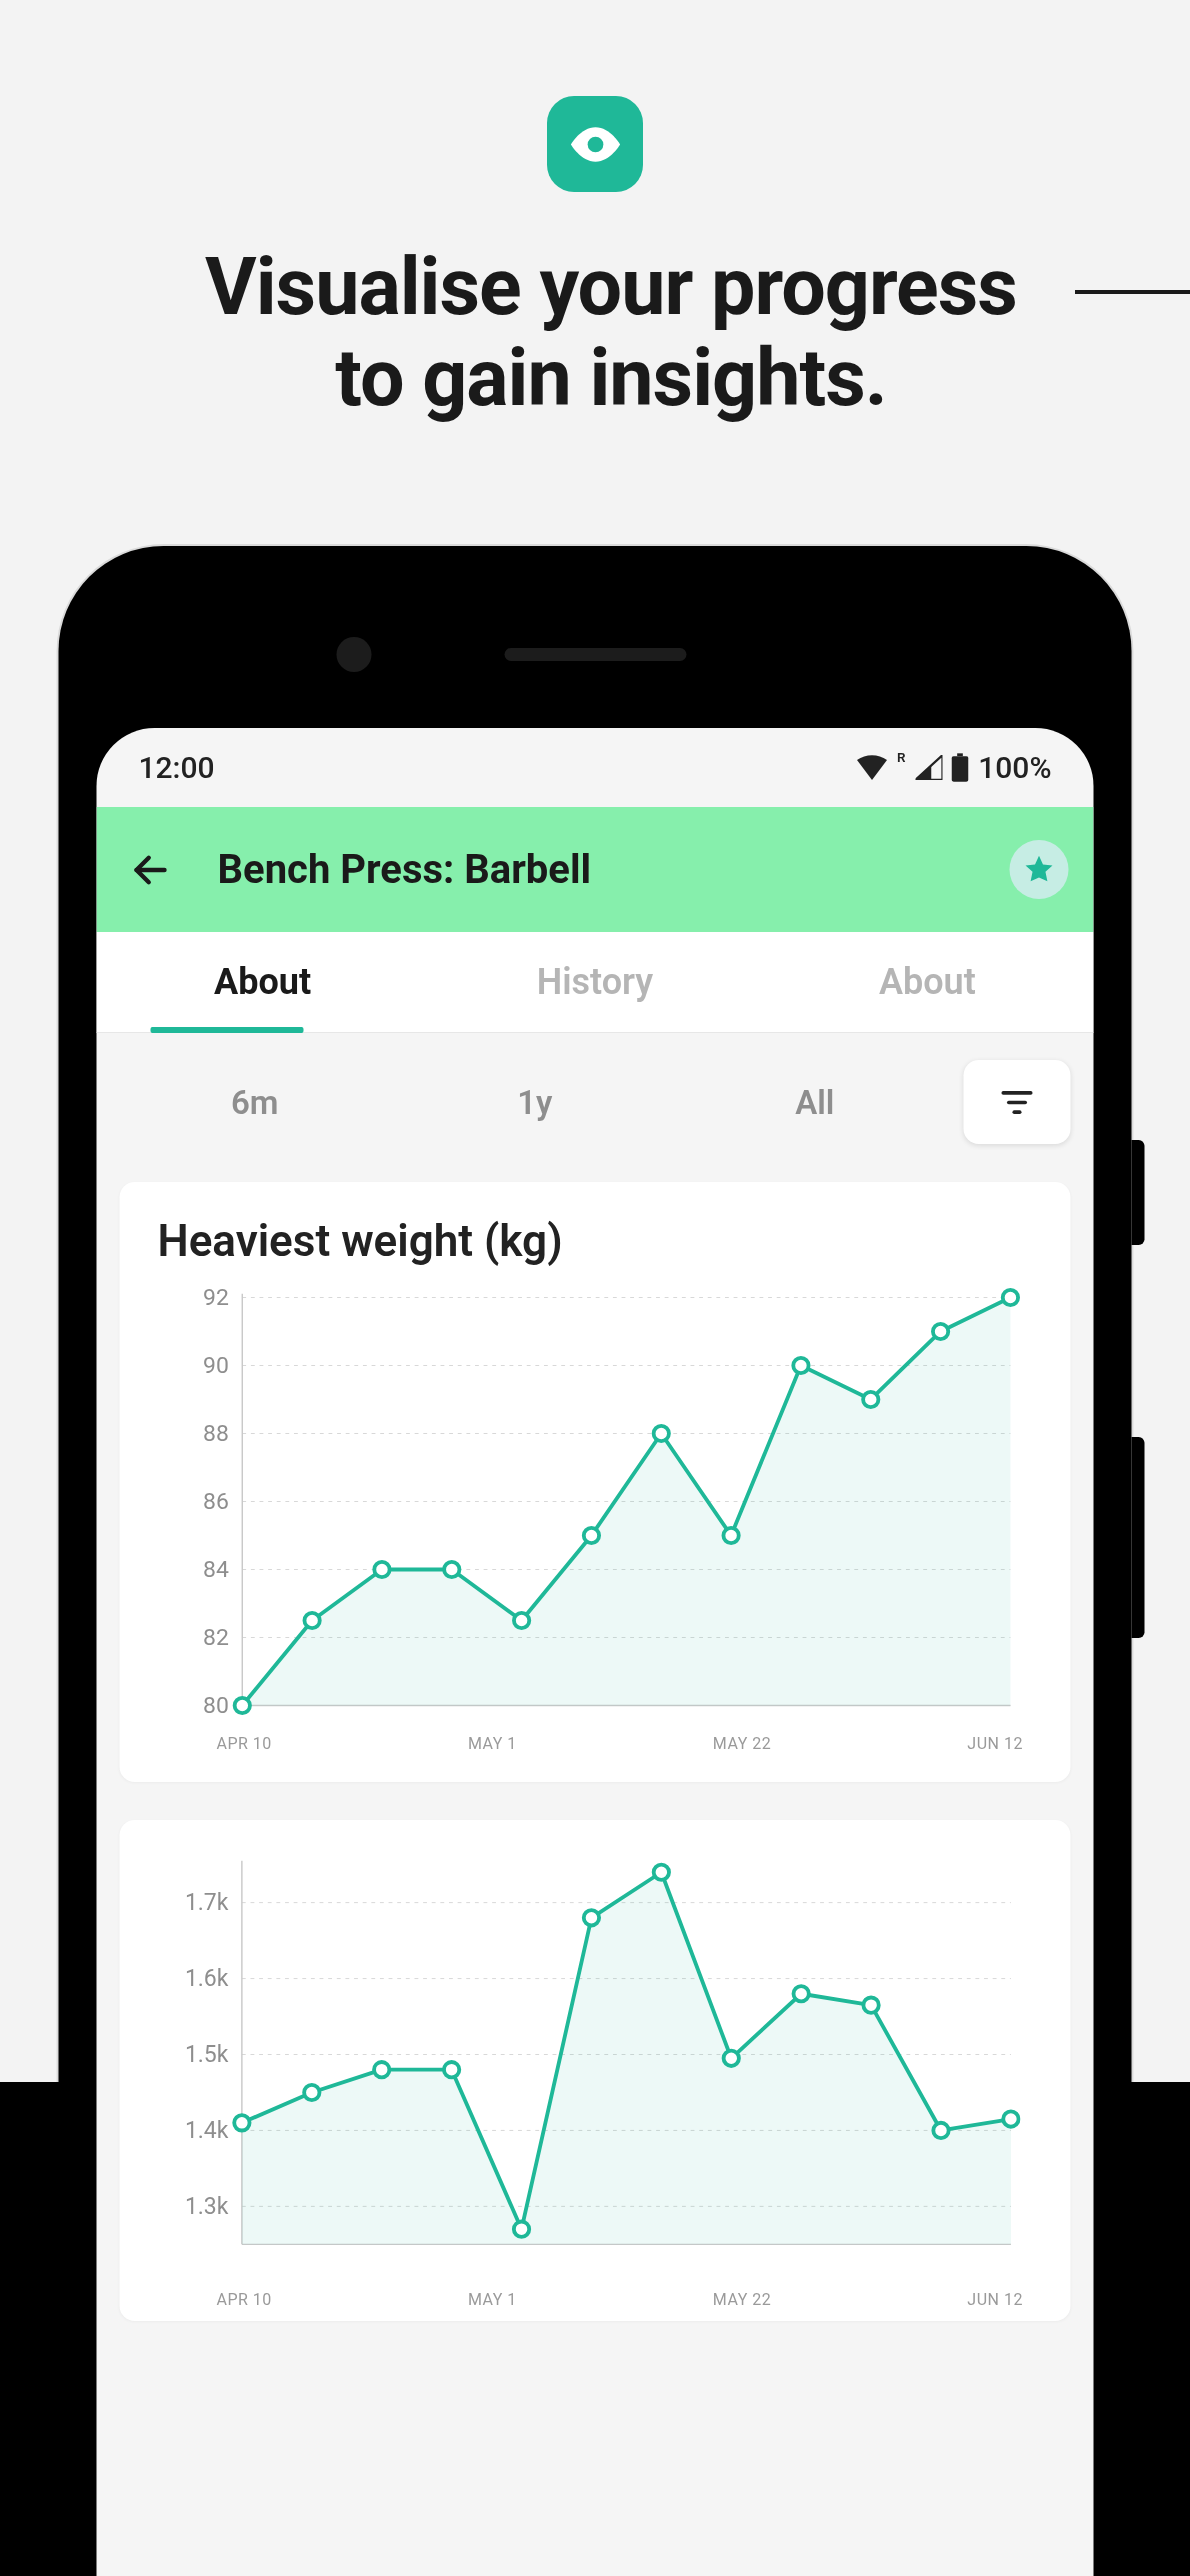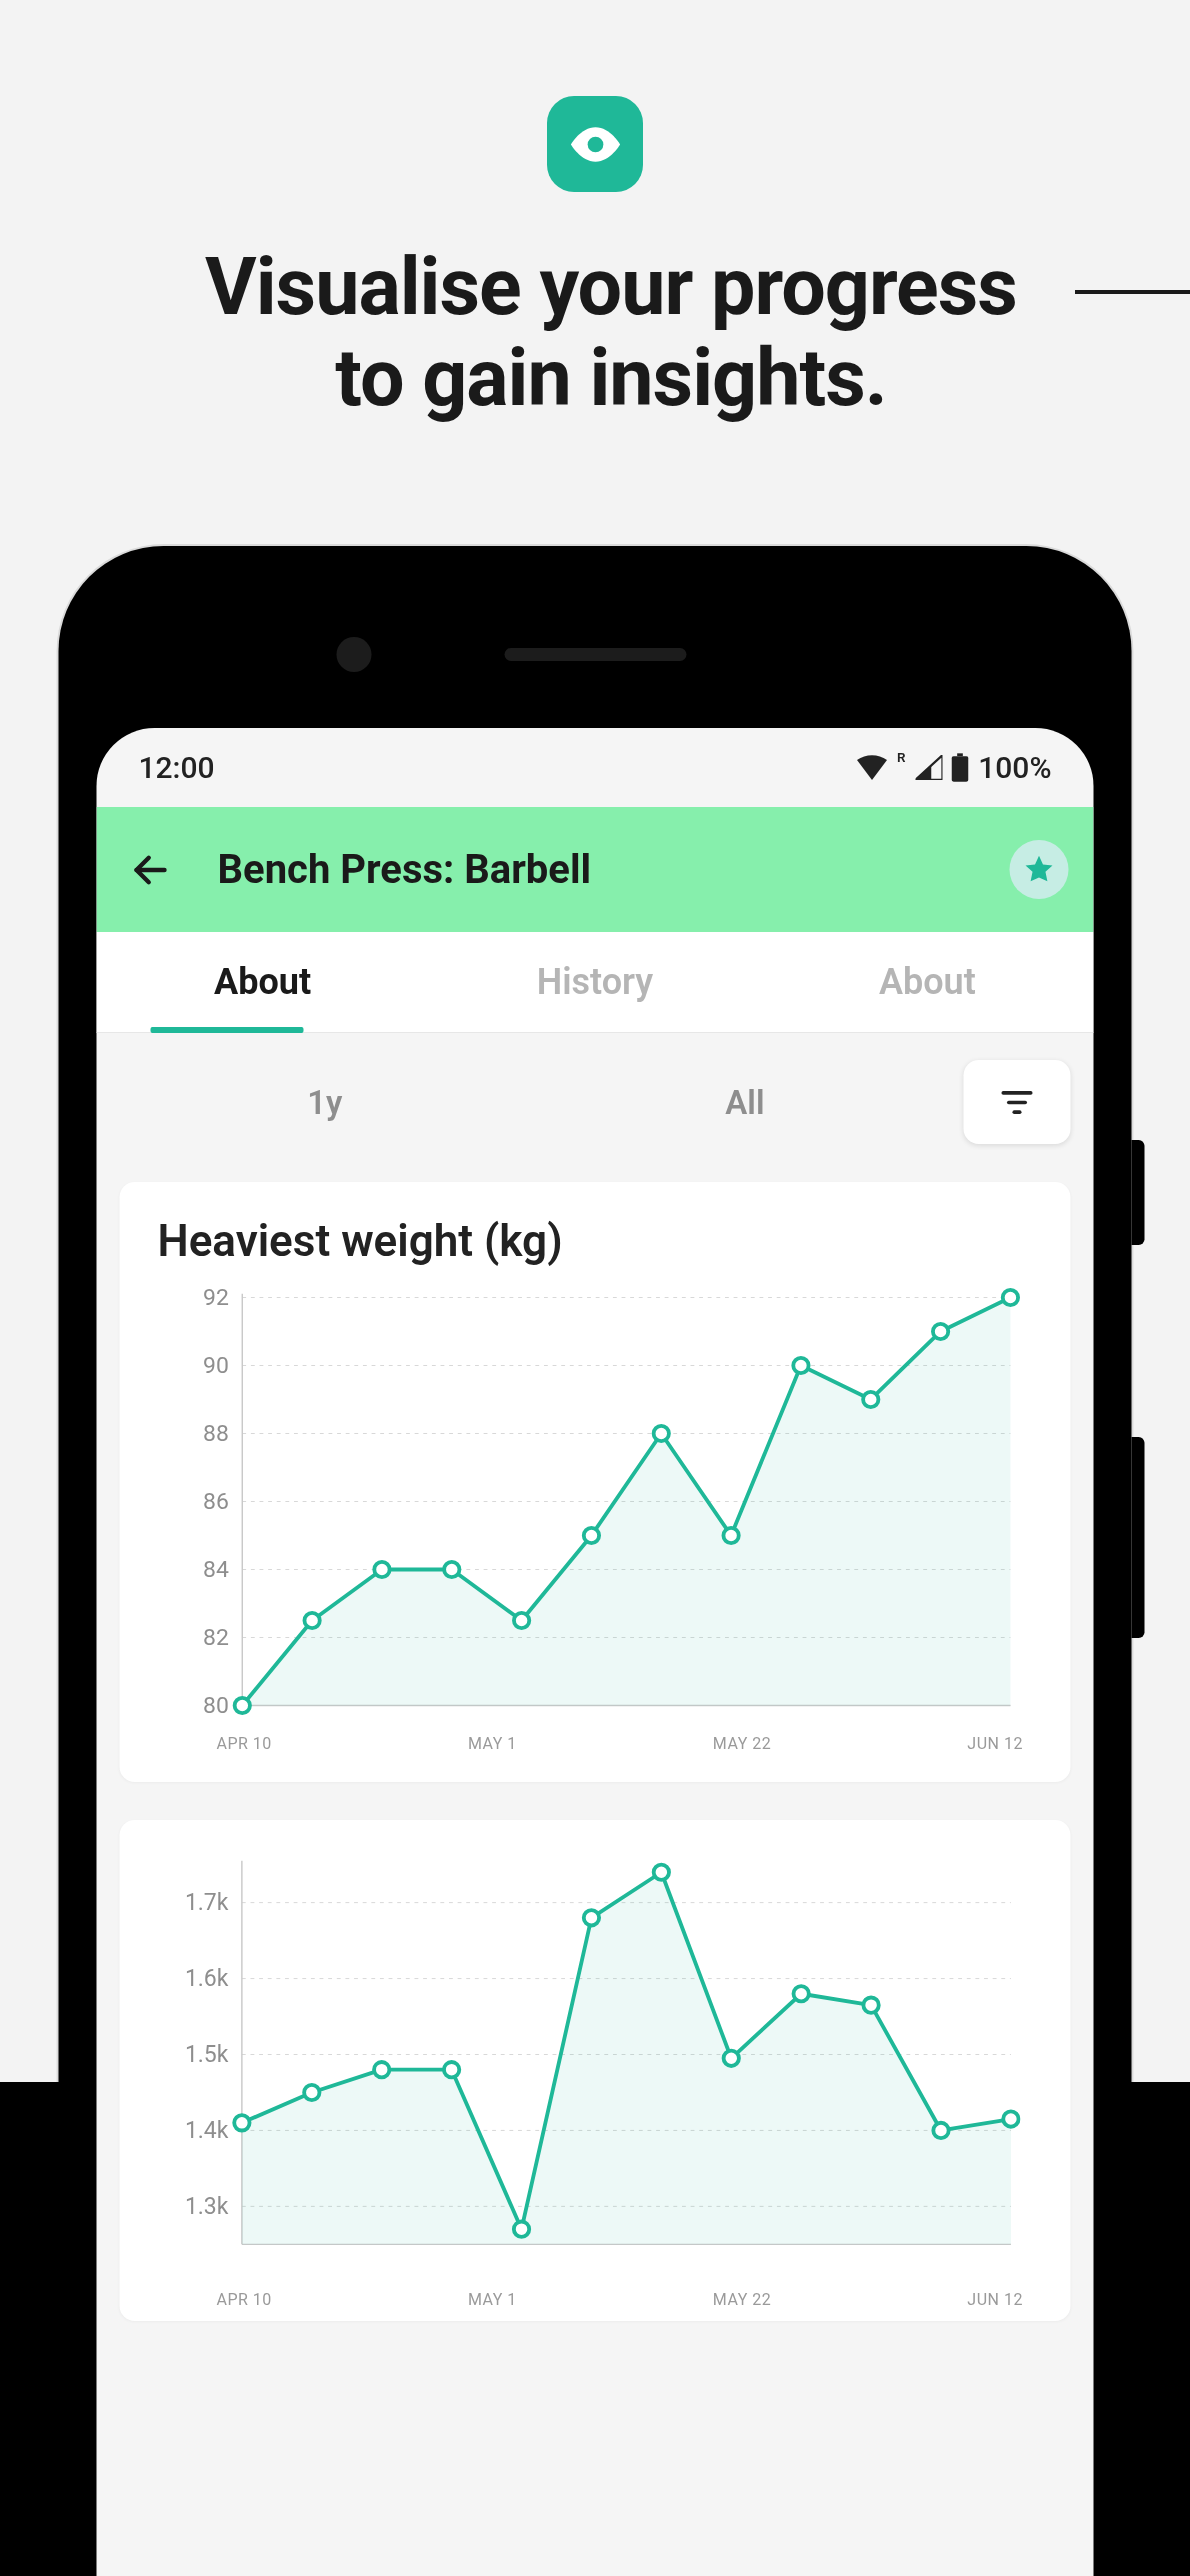--- a/index.html
+++ b/index.html
@@ -309,20 +309,23 @@
       </div>
     </div>
 
     <div class="tabs">
       <div class="tab active"><span>About</span></div>
       <div class="tab"><span>History</span></div>
       <div class="tab"><span>About</span></div>
     </div>
 
     <div class="range-bar">
+      <div class="range-pill">
+          <span>6m</span>
+        </div>
       <div class="range-pill">
           <span>1y</span>
         </div>
       <div class="range-pill">
           <span>All</span>
         </div>
       <div class="filter-btn">
         <svg width="33" height="29" viewBox="0 0 24 20" stroke="#222" stroke-width="2.6" stroke-linecap="round">
             <line x1="2" y1="3" x2="22" y2="3"></line>
             <line x1="6" y1="10" x2="18" y2="10"></line>

